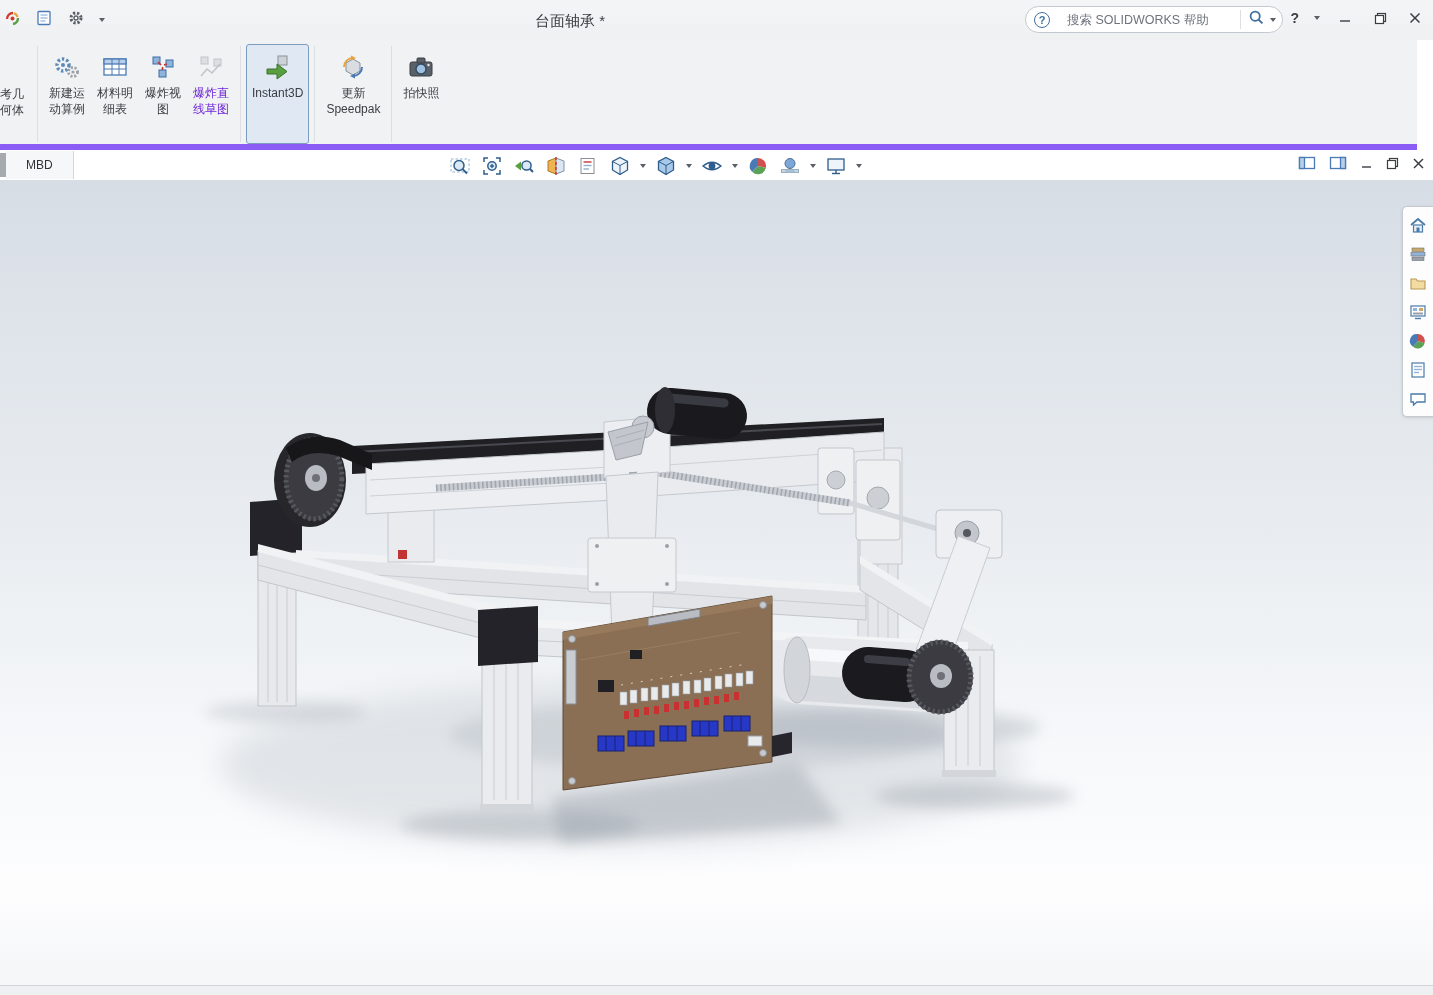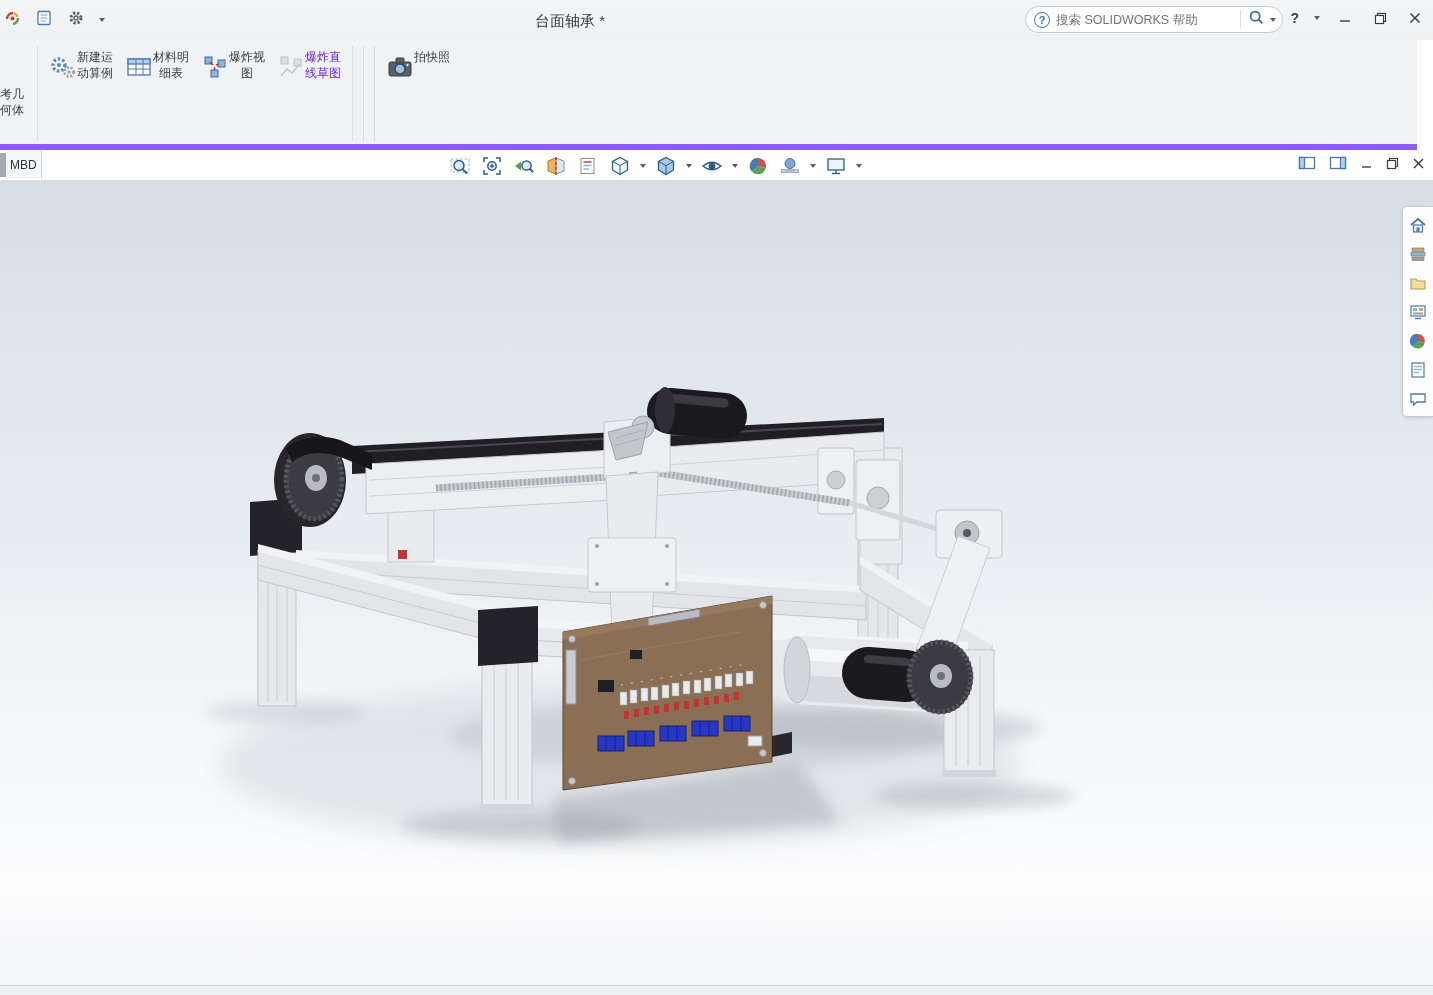--- a/index.html
+++ b/index.html
@@ -6,44 +6,44 @@
   html,body{width:1433px;height:995px;overflow:hidden}
   body{font-family:"Liberation Sans","DejaVu Sans",sans-serif;background:#fff;position:relative;color:#333}
   #app{position:absolute;inset:0}
 
   
   .titlebar{position:absolute;top:0;left:0;right:0;height:40px;background:linear-gradient(#f4f5f6,#eef0f2)}
   .tb-left{position:absolute;left:4px;top:6px;display:flex;align-items:center;gap:14px;height:28px}
   .window-title{position:absolute;left:570px;top:12px;transform:translateX(-50%);font-size:15px;color:#3a3d42;white-space:nowrap}
   .searchbox{position:absolute;right:150px;top:6px;width:258px;height:27px;border:1px solid #c3c9d1;border-radius:14px;background:#fff;display:flex;align-items:center;padding:0 6px 0 8px}
   .qbadge{width:16px;height:16px;border:1.4px solid #3f6f9e;border-radius:50%;color:#3f6f9e;font-size:11px;font-weight:bold;display:flex;align-items:center;justify-content:center;flex:0 0 auto}
-  .searchbox input{flex:1;border:none;outline:none;font-size:12.5px;color:#1d4ed8;margin-left:6px;background:transparent;min-width:0}
+  .searchbox input{flex:1;border:none;outline:none;font-size:12.5px;color:#1d4ed8;margin-left:17px;background:transparent;min-width:0}
   .searchbox input::placeholder{color:#6e747c;opacity:1}
   .search-seg{display:flex;align-items:center;gap:5px;border-left:1px solid #dcdfe4;padding-left:7px;height:19px}
   .caret{width:0;height:0;border-left:3.5px solid transparent;border-right:3.5px solid transparent;border-top:4.5px solid #5a5f66;display:inline-block}
   .tb-right{position:absolute;right:8px;top:8px;display:flex;align-items:center;gap:15px}
   .help-q{font-size:14px;color:#3a3d42;font-weight:bold}
   .winbtn{display:flex;align-items:center;justify-content:center;width:20px;height:20px}
 
   
   .ribbon{position:absolute;top:40px;left:0;right:16px;height:110px;background:#f1f2f3;border-bottom:6px solid #8b5cf6;overflow:hidden}
   .rb-row{position:absolute;left:32px;top:4px;display:flex;align-items:stretch;height:100px}
-  .rbtn{display:flex;flex-direction:row;padding:5px 5px 3px;border:1px solid transparent;border-radius:3px;color:#3a3d42;font-size:12px;line-height:1.3;text-align:center;cursor:default}
+  .rbtn{display:flex;flex-direction:column;align-items:center;padding:5px 5px 3px;border:1px solid transparent;border-radius:3px;color:#3a3d42;font-size:12px;line-height:1.3;text-align:center;cursor:default}
   .ricon{height:34px;display:flex;align-items:center;justify-content:center;margin-bottom:2px}
   .rlabel{white-space:pre-line;height:34px}
   .rbtn.active{background:#dfe8f3;border-color:#7d9dc0}
   .rbtn.disabled{color:#6d28d9}
   .rbtn.disabled svg{opacity:.45}
   .rsep{width:1px;background:#dcdee1;margin:2px 5px}
   .clipped-btn{position:absolute;left:-16px;top:46px;width:56px;text-align:center;font-size:12px;color:#3a3d42;line-height:1.35;white-space:pre-line;overflow:hidden}
 
   
   .hband{position:absolute;top:151px;left:0;right:0;height:29px;background:#fff}
   .tab-sliver{position:absolute;left:0;top:2px;width:6px;height:24px;background:#a6aaaf}
-  .mbd-tab{position:absolute;left:6px;top:0;height:28px;padding:0 4px;background:#f6f7f8;border-right:1px solid #d4d7da;display:flex;align-items:center;font-size:12px;color:#2f3237}
+  .mbd-tab{position:absolute;left:6px;top:0;height:28px;padding:0 20px;background:#f6f7f8;border-right:1px solid #d4d7da;display:flex;align-items:center;font-size:12px;color:#2f3237}
   .hicons{position:absolute;left:655px;top:3px;transform:translateX(-50%);display:flex;align-items:center;gap:8px}
   .hicon{width:24px;height:24px;display:flex;align-items:center;justify-content:center;border-radius:3px}
   .hctrl{position:absolute;right:8px;top:4px;display:flex;align-items:center;gap:13px}
 
   
   .viewport{position:absolute;top:180px;left:0;width:1433px;height:805px;
     background:linear-gradient(180deg,#d7dde5 0%,#dfe4ea 18%,#e9edf1 45%,#f6f8fa 70%,#fdfdfe 88%,#f5f6f8 100%)}
   .viewport svg{display:block}
 
   
@@ -180,23 +180,45 @@
               <rect x="17" y="6" width="7" height="7" fill="#c6cace" stroke="#8a8f96"></rect>
               <polyline points="4,23 10,16 15,20 23,11" fill="none" stroke="#8a8f96" stroke-width="1.6"></polyline>
             </svg>
         </span>
         <span class="rlabel">爆炸直
 线草图</span>
       </div>
 
       <div class="rsep"></div>
 
+      <div class="rbtn active">
+        <span class="ricon">
+          <svg width="28" height="28" viewBox="0 0 28 28">
+              <rect x="14" y="3" width="9" height="9" fill="#cdd2d8" stroke="#8a8f96"></rect>
+              <polygon points="3,16 13,16 13,11 23,18.5 13,26 13,21 3,21" fill="#58a03f" stroke="#3c7328"></polygon>
+            </svg>
+        </span>
+        <span class="rlabel">Instant3D</span>
+      </div>
 
       <div class="rsep"></div>
 
+      <div class="rbtn">
+        <span class="ricon">
+          <svg width="28" height="28" viewBox="0 0 28 28">
+              <polygon points="14,6 21,10 21,18 14,22 7,18 7,10" fill="#d9dde2" stroke="#8a8f96"></polygon>
+              <path d="M23,14 A9,9 0 0 1 14,23" fill="none" stroke="#4a7ab5" stroke-width="2"></path>
+              <polygon points="11,23 16,20.5 16,25.5" fill="#4a7ab5"></polygon>
+              <path d="M5,14 A9,9 0 0 1 14,5" fill="none" stroke="#e8a33b" stroke-width="2"></path>
+              <polygon points="17,5 12,2.5 12,7.5" fill="#e8a33b"></polygon>
+            </svg>
+        </span>
+        <span class="rlabel">更新
+Speedpak</span>
+      </div>
 
       <div class="rsep"></div>
 
       <div class="rbtn">
         <span class="ricon">
           <svg width="28" height="28" viewBox="0 0 28 28">
               <rect x="3" y="9" width="22" height="14" rx="2" fill="#5a6068" stroke="#3a3f45"></rect>
               <rect x="10" y="5" width="8" height="5" rx="1" fill="#5a6068" stroke="#3a3f45"></rect>
               <circle cx="14" cy="16" r="5" fill="#9fc0de" stroke="#2f4a62" stroke-width="1.4"></circle>
               <circle cx="21.5" cy="12" r="1.2" fill="#e8e8ea"></circle>

